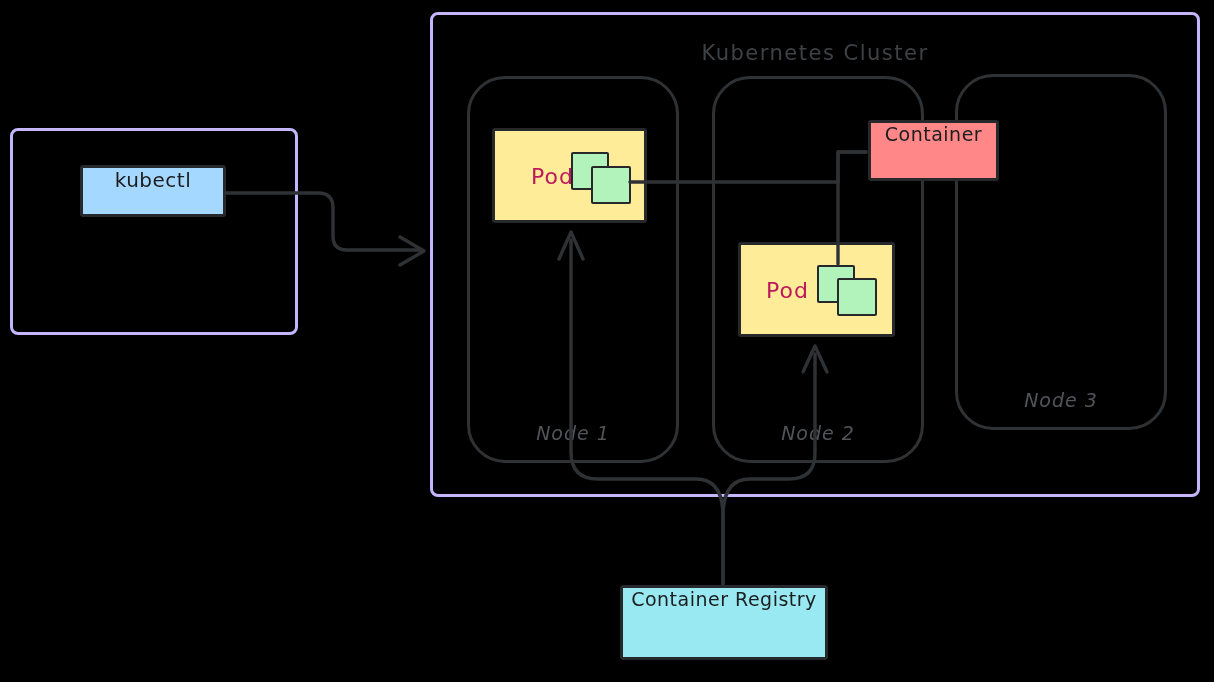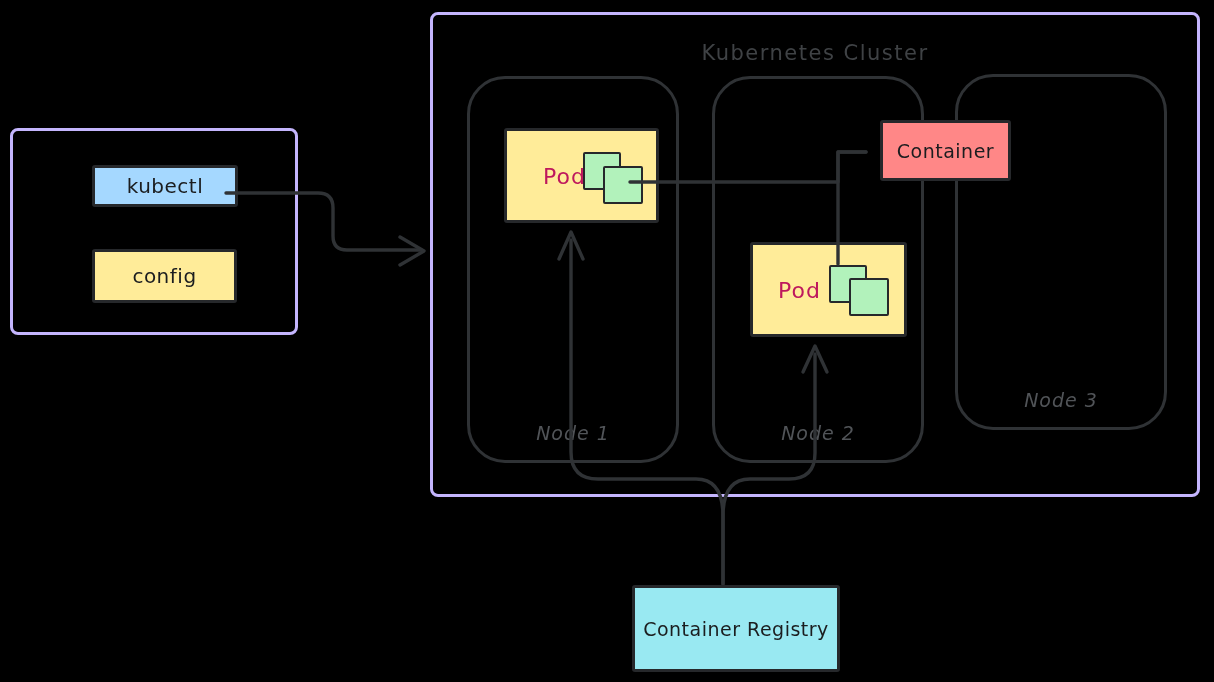--- a/index.html
+++ b/index.html
@@ -8,22 +8,22 @@
     width:1214px;height:682px;
     background:#000000;
     font-family:"DejaVu Sans", sans-serif;
     overflow:hidden;
   }
   .box{position:absolute;box-sizing:border-box;}
   .outline{border:3px solid #c4b5fd;border-radius:8px;background:transparent;}
   .node{border:3px solid #2f3235;border-radius:38px;background:transparent;}
   .fillbox{
     border:3px solid #26282b;border-radius:3px;
-    display:flex;align-items:center;justify-content:center;
-    color:#1b1d1f;font-size:20px;letter-spacing:0.5px;margin-left:12px;
+    display:flex;justify-content:center;
+    color:#1b1d1f;font-size:20px;letter-spacing:0.5px;
   }
   .node-label{
     position:absolute;left:0;right:0;bottom:16px;
     text-align:center;color:#515458;font-size:19px;
     font-style:italic;letter-spacing:1px;
   }
   .cluster-title{
     position:absolute;left:0;right:0;top:26px;
     text-align:center;color:#3f4245;font-size:21px;letter-spacing:1.5px;
   }
@@ -37,27 +37,24 @@
   svg.wires{position:absolute;left:0;top:0;pointer-events:none;}
   svg.wires path{stroke:#2f3235;stroke-width:3.4;fill:none;stroke-linecap:round;stroke-linejoin:round;}
 </style>
 </head>
 <body>
 
 <div class="canvas">
 
   <div class="box outline" style="left:10px;top:128px;width:288px;height:207px;"></div>
 
-  <div class="box fillbox" style="left:80px;top:165px;width:146px;height:42px;background:#a5d8ff;">
+  <div class="box fillbox" style="left:80px;top:165px;width:146px;height:52px;background:#a5d8ff;">
     <span>kubectl</span>
   </div>
 
-  <div class="box fillbox" style="left:80px;top:249px;width:145px;height:54px;background:#ffec99;">
-    <span>config</span>
-  </div>
 
   <div class="box outline" style="left:430px;top:12px;width:770px;height:485px;">
     <div class="cluster-title">Kubernetes Cluster</div>
   </div>
 
   <div class="box node" style="left:467px;top:76px;width:212px;height:387px;">
     <div class="node-label">Node 1</div>
   </div>
   <div class="box node" style="left:712px;top:76px;width:212px;height:387px;">
     <div class="node-label">Node 2</div>
@@ -91,17 +88,17 @@
     <path d="M559 259 L571 232 L583 259"></path>
 
     <path d="M723 584 L723 516 Q723 479 750 479 L789 479 Q815 479 815 453 L815 354"></path>
     <path d="M803 372 L815 346 L827 372"></path>
   </svg>
 
   <div class="box fillbox" style="left:868px;top:120px;width:131px;height:61px;background:#ff8787;font-size:19px;">
     <span>Container</span>
   </div>
 
-  <div class="box fillbox" style="left:620px;top:585px;width:208px;height:87px;background:#99e9f2;font-size:19px;">
+  <div class="box fillbox" style="left:620px;top:585px;width:208px;height:75px;background:#99e9f2;font-size:19px;">
     <span>Container Registry</span>
   </div>
 
 </div>
 
 </body></html>

